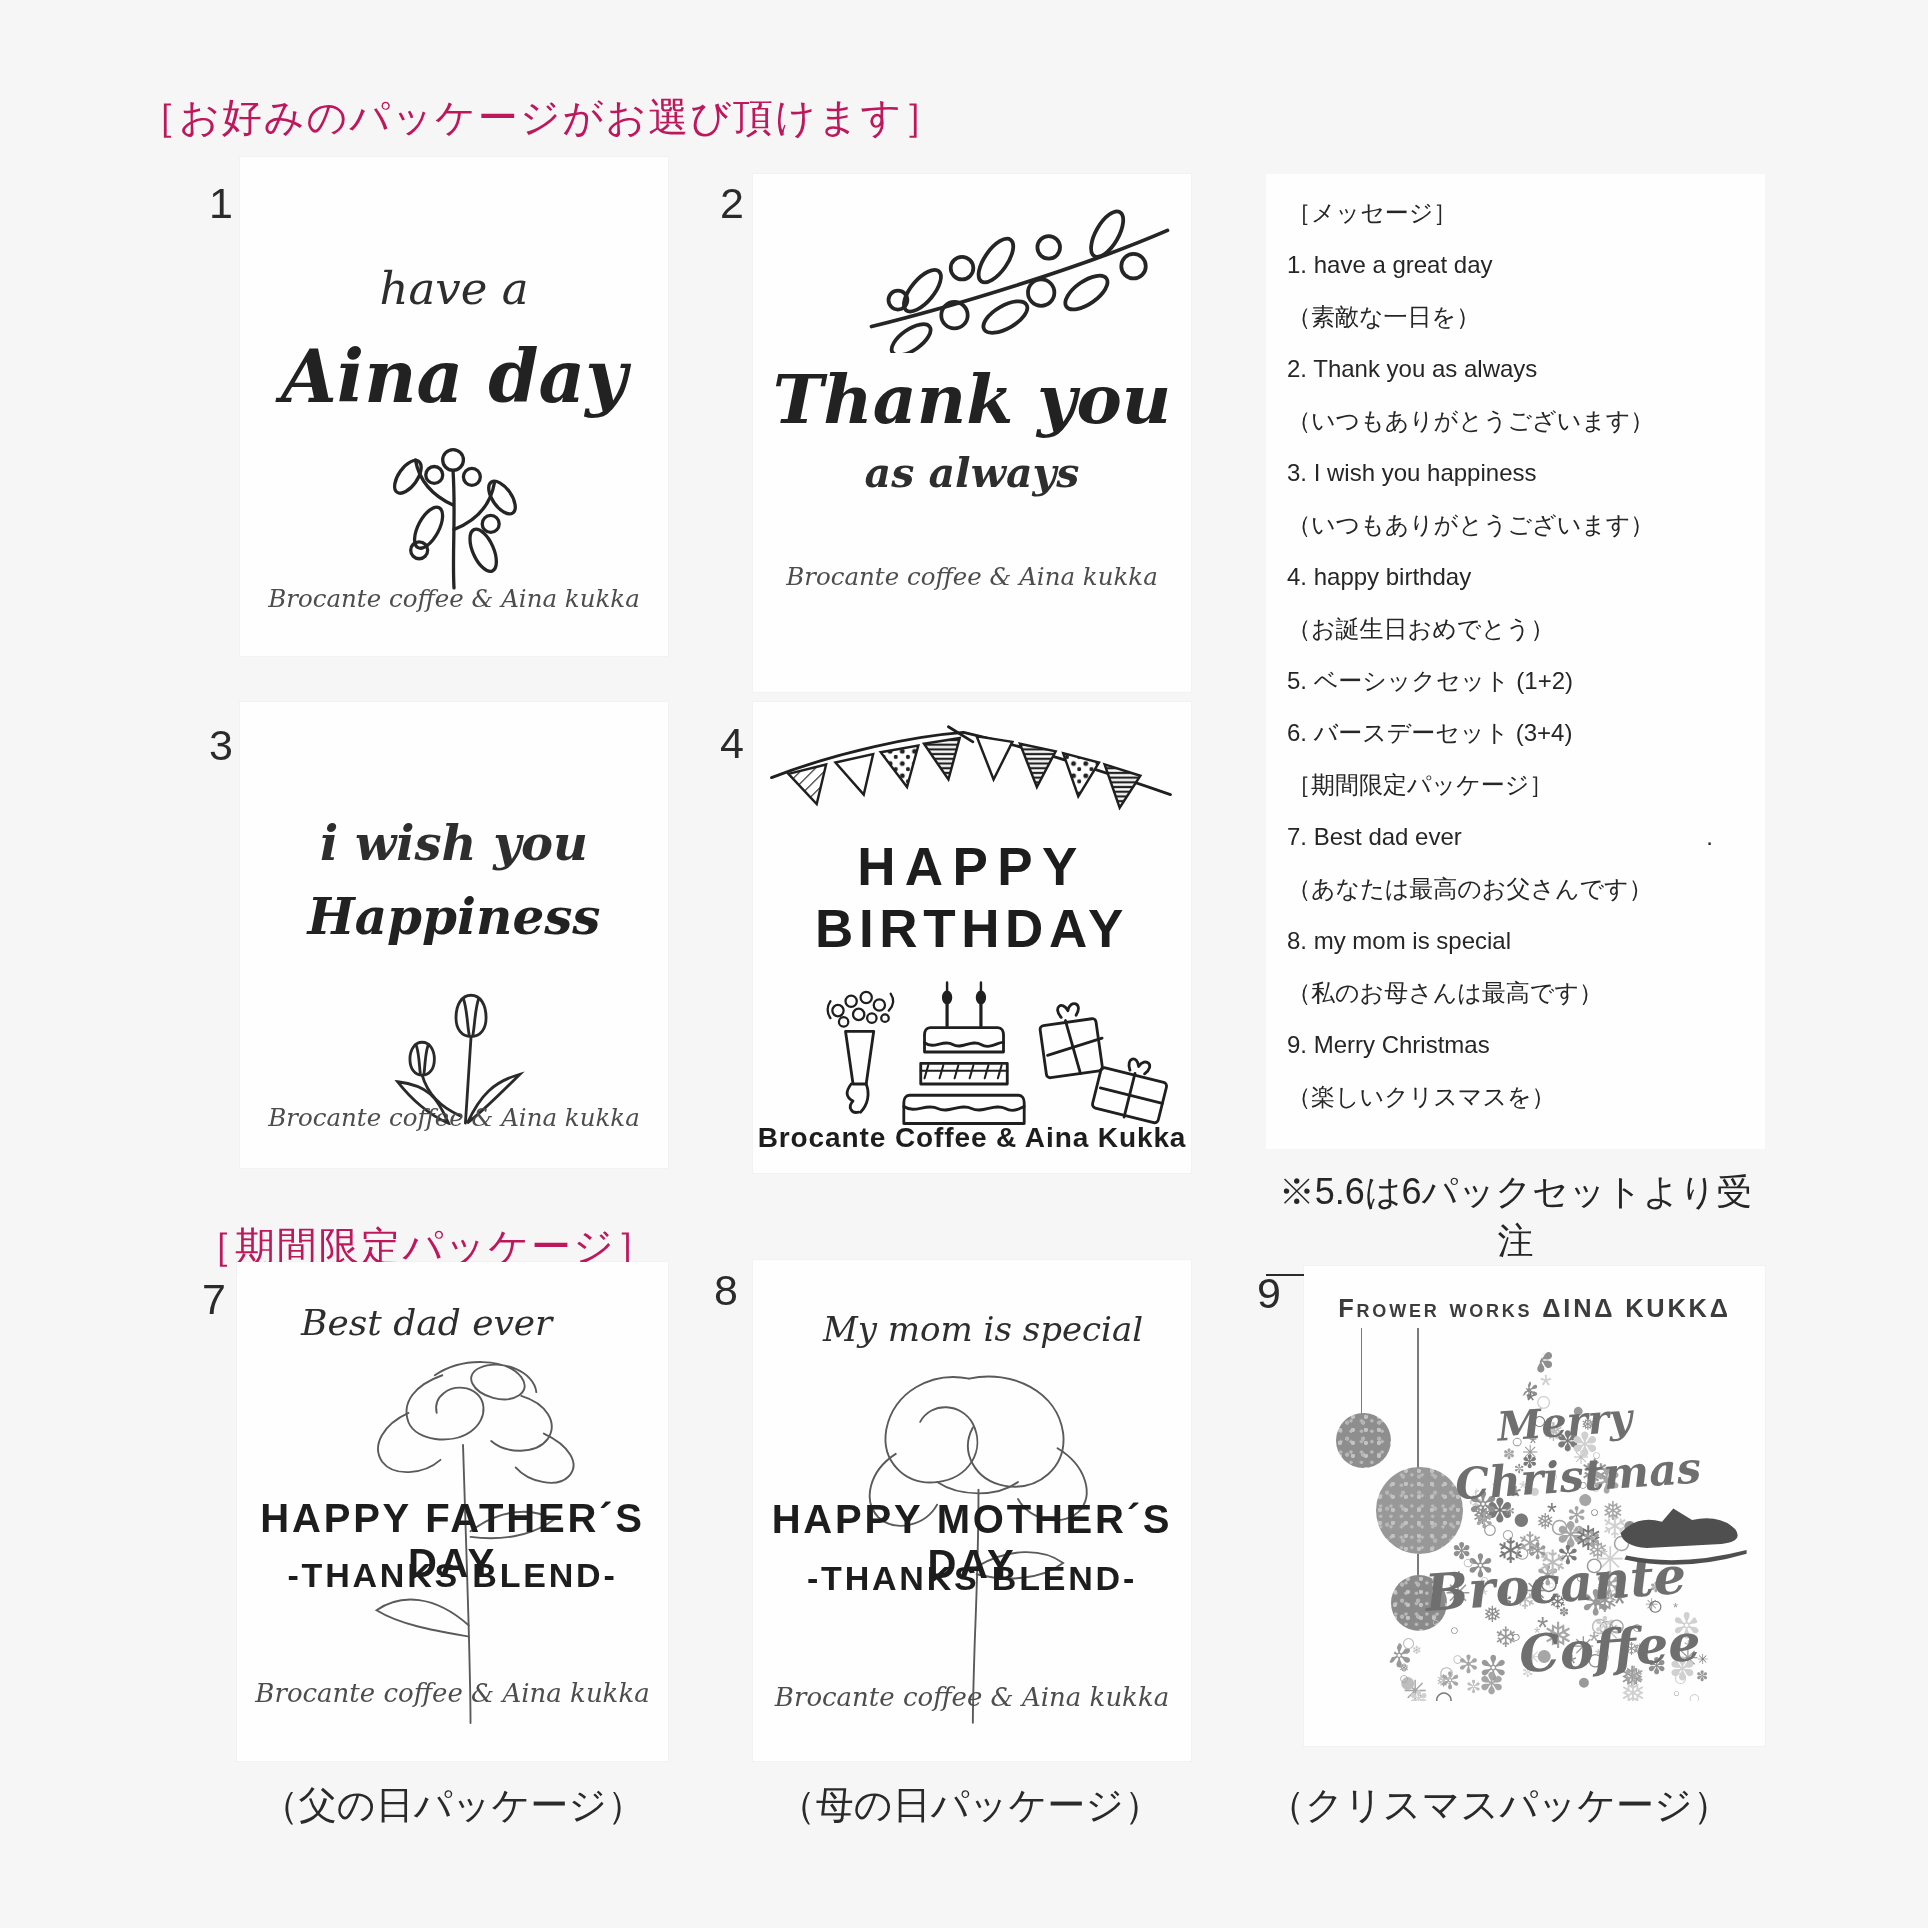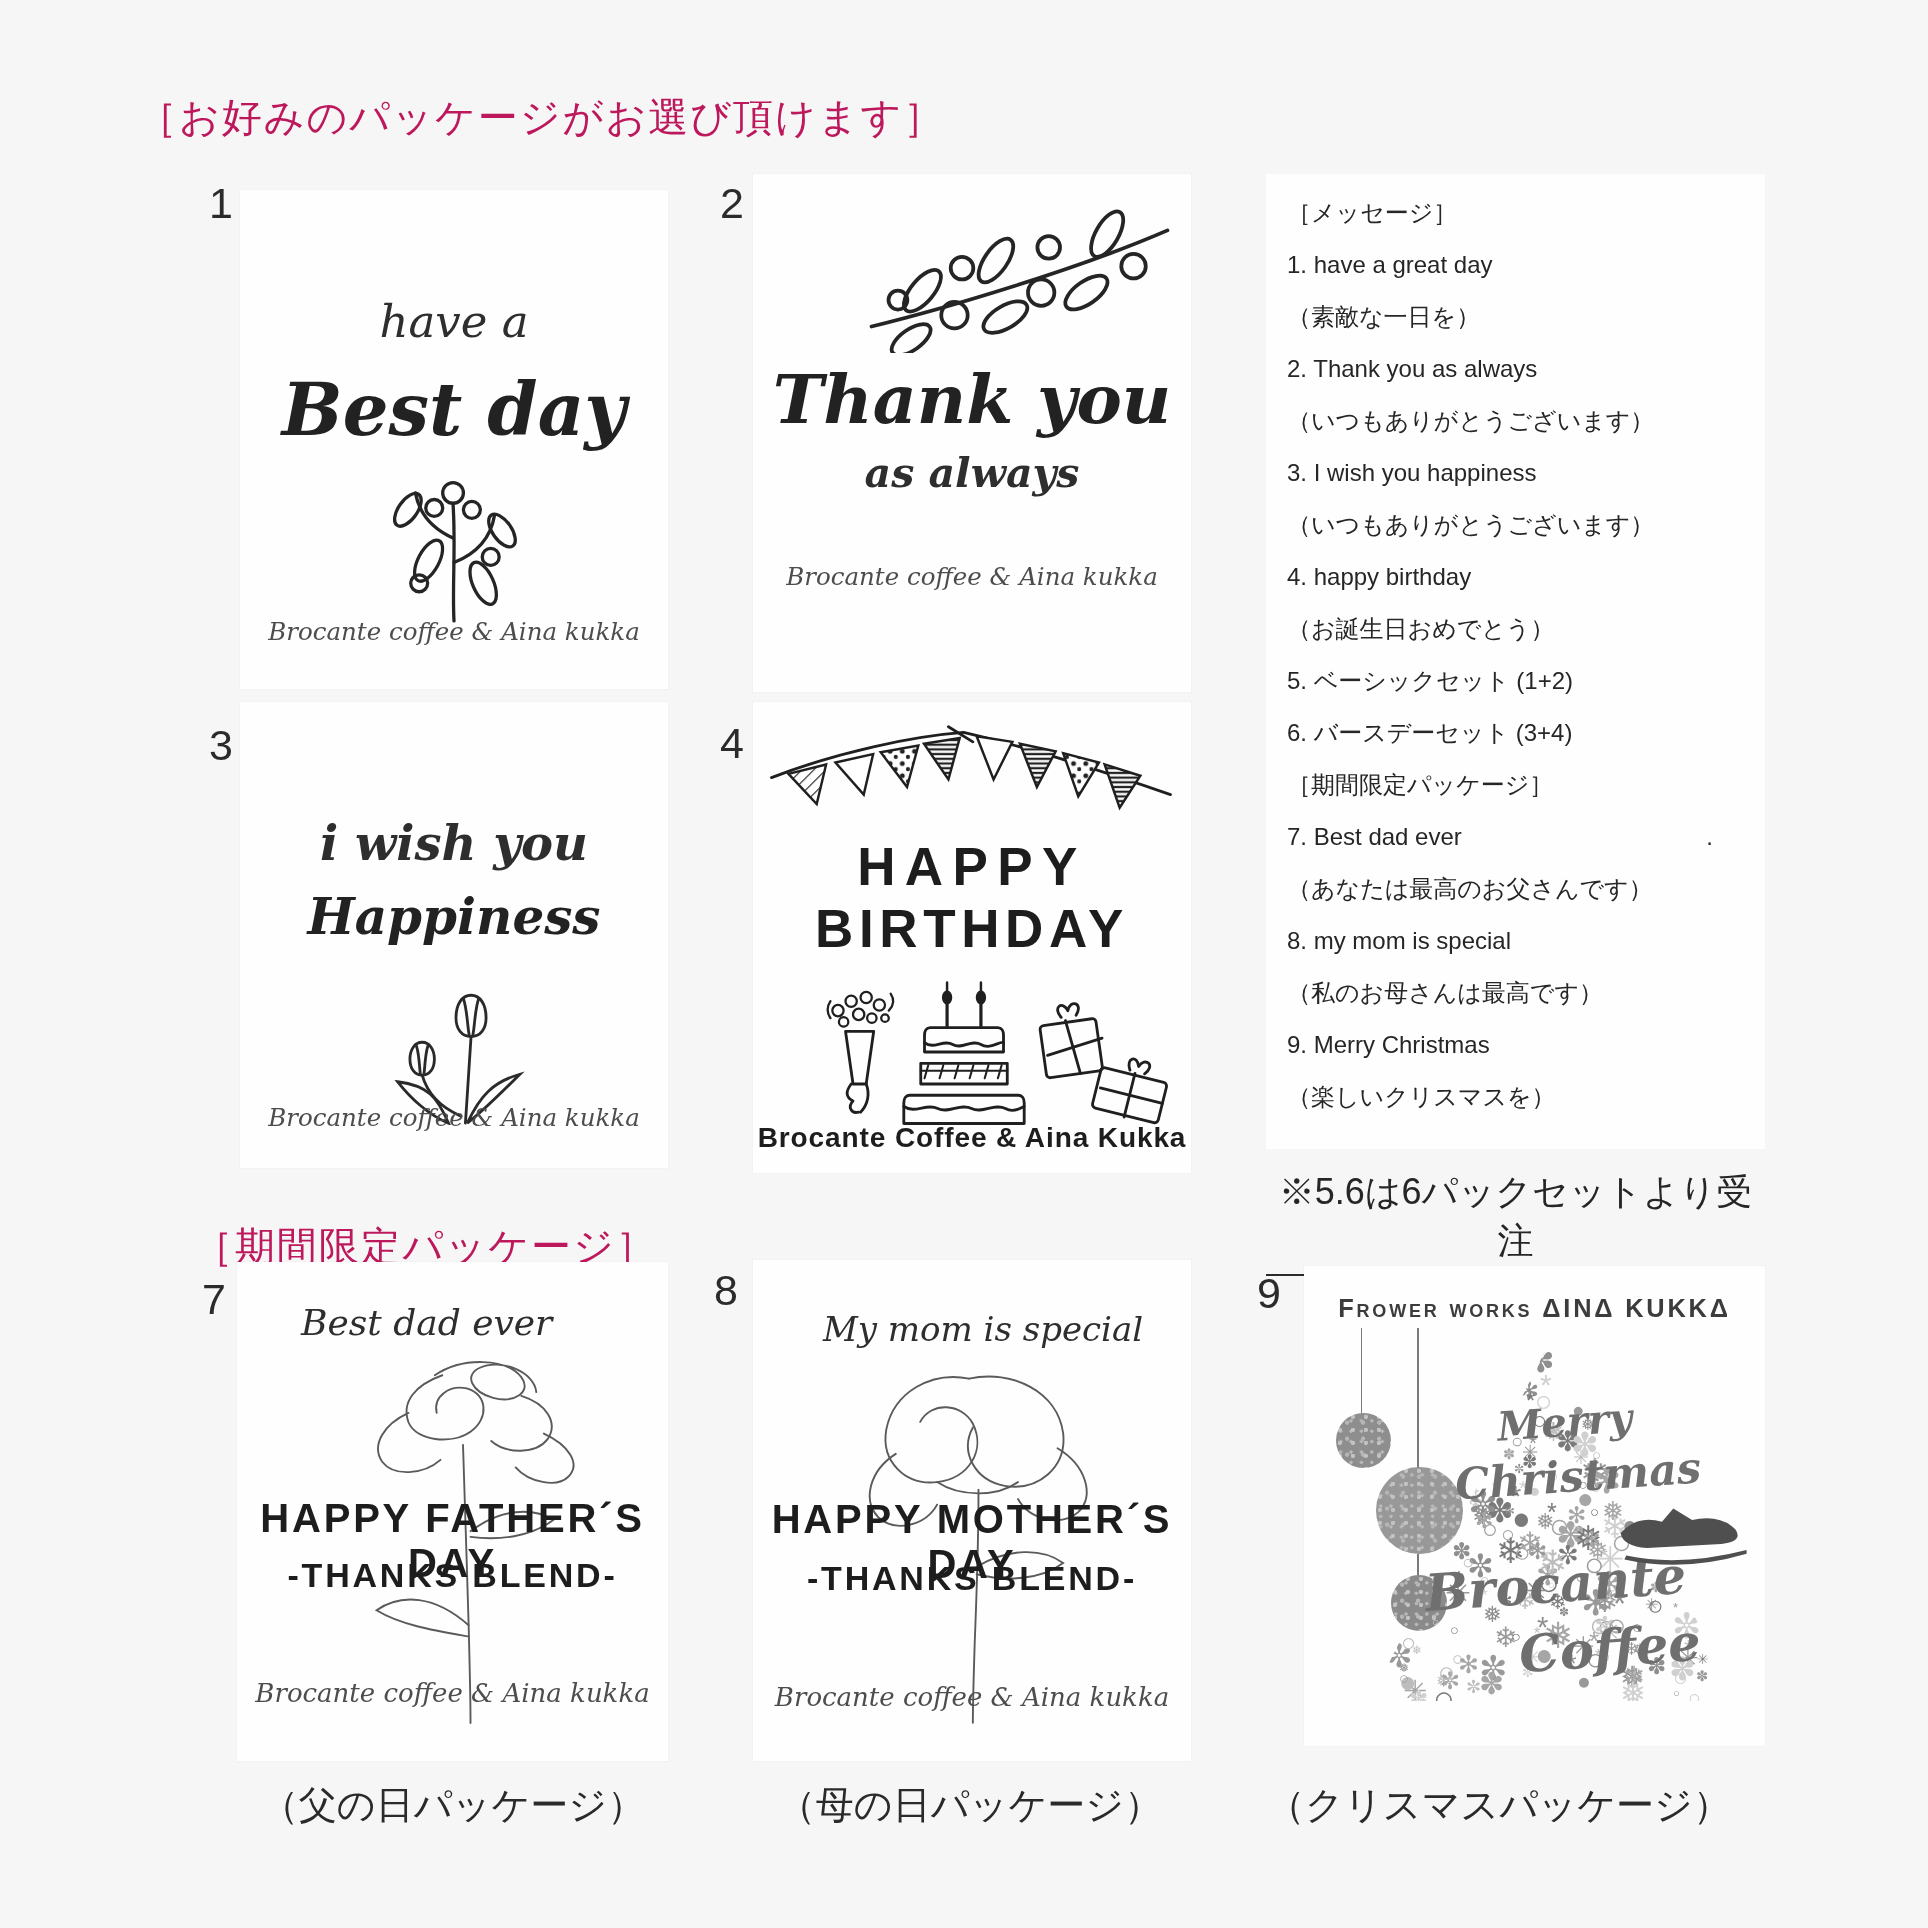--- a/index.html
+++ b/index.html
@@ -39,23 +39,23 @@
   .string{position:absolute;width:1.9px;background:#7a7a7a;}
 </style>
 </head>
 <body>
 
 <div class="canvas">
 
   <div class="abs jp page-title" style="left:137px;top:90px;">［お好みのパッケージがお選び頂けます］</div>
 
   <div class="num jp" style="left:209px;top:179px;">1</div>
-  <div class="card" style="left:240px;top:190px;width:428px;height:499px;">
+  <div class="card" style="left:240px;top:157px;width:428px;height:499px;">
     <div class="abs center script" style="top:105px;font-size:45px;">have a</div>
-    <div class="abs center script-big" style="top:177px;font-size:72px;">Best day</div>
+    <div class="abs center script-big" style="top:177px;font-size:72px;">Aina day</div>
     <svg class="abs" style="left:134px;top:282px;" width="160" height="151" viewBox="0 0 170 160">
       <g fill="none" stroke="#252525" stroke-width="3.5" stroke-linecap="round">
         <path d="M85 158 C83 120 87 80 84 34"></path>
         <path d="M84 70 C62 60 48 44 44 22"></path>
         <path d="M85 96 C110 86 124 70 128 46"></path>
         <ellipse cx="58" cy="94" rx="11" ry="24" transform="rotate(28 58 94)"></ellipse>
         <ellipse cx="116" cy="118" rx="11" ry="24" transform="rotate(-24 116 118)"></ellipse>
         <ellipse cx="36" cy="40" rx="10" ry="20" transform="rotate(35 36 40)"></ellipse>
         <ellipse cx="136" cy="62" rx="10" ry="20" transform="rotate(-35 136 62)"></ellipse>
         <circle cx="84" cy="22" r="11"></circle>

